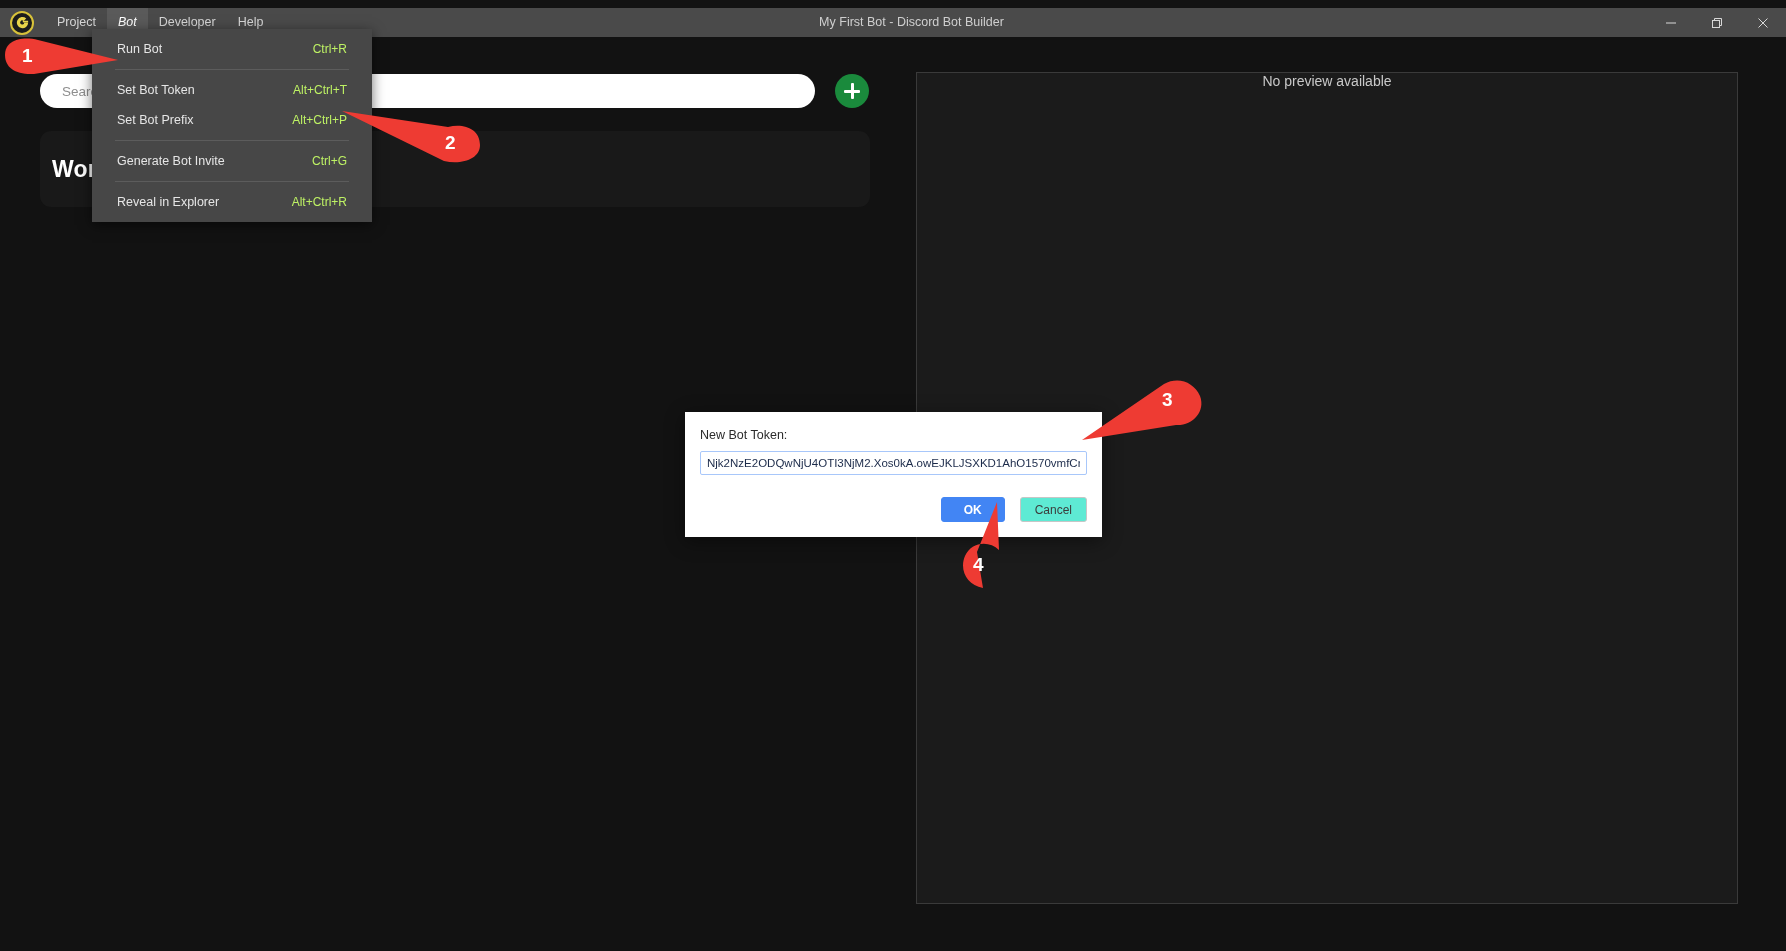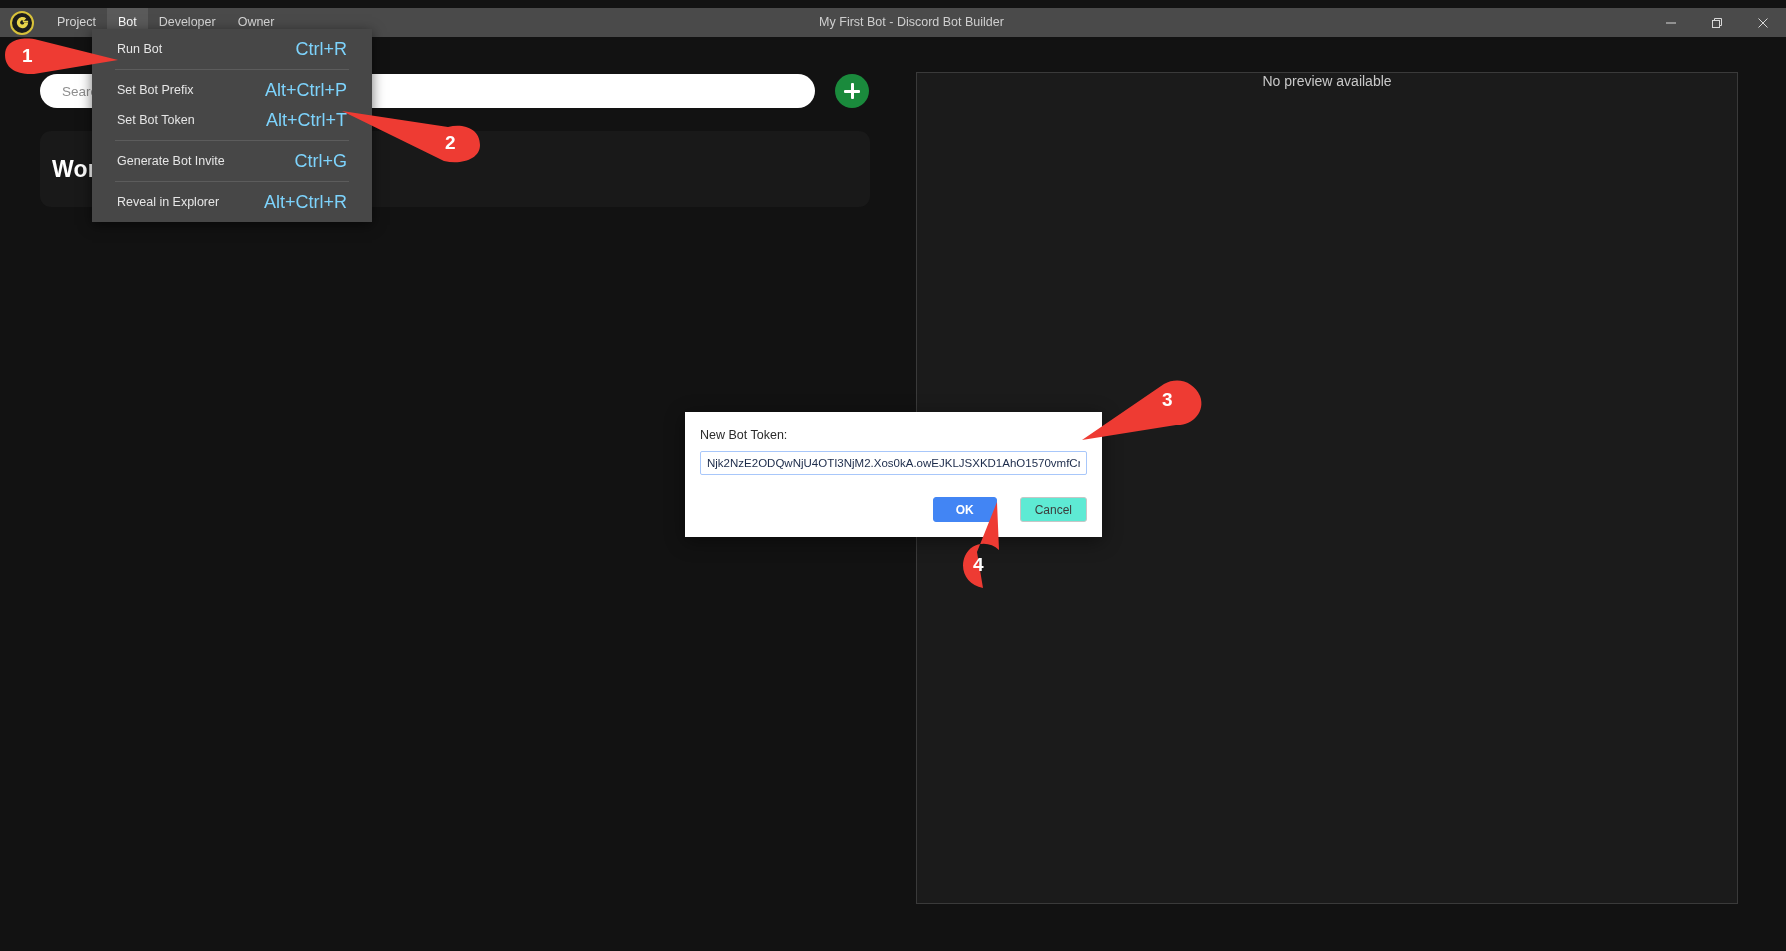--- a/index.html
+++ b/index.html
@@ -34,21 +34,21 @@
   .menubar { display: flex; align-items: center; height: 29px; }
   .menu-top {
     font-size: 12.5px;
     color: #d6d6d6;
     padding: 0 11px;
     height: 29px;
     line-height: 29px;
     cursor: default;
     white-space: nowrap;
   }
-  .menu-top.active { background: #5a5a5a; color: #ffffff; }
+  .menu-top.active { background: #5a5a5a; color: #ffffff; font-style: italic; }
   .title-text {
     position: absolute;
     left: 0; right: 0;
     text-align: center;
     font-size: 12.5px;
     color: #cfcfcf;
     line-height: 29px;
     pointer-events: none;
     margin-left: 37px;
   }
@@ -73,21 +73,21 @@
     padding: 5px 11px;
     z-index: 40;
   }
   .mi {
     display: flex; align-items: center; justify-content: space-between;
     height: 30px;
     padding: 0 14px 0 14px;
     cursor: default;
   }
   .mi-label { font-size: 12.5px; color: #e6e6e6; white-space: nowrap; }
-  .mi-key { font-size: 18px; color: #7dd3fc; white-space: nowrap; }
+  .mi-key { font-size: 12px; color: #bef264; white-space: nowrap; }
   .mi-sep { height: 1px; background: #5c5c5c; margin: 5px 12px; }
 
   
   .search-row {
     position: absolute; left: 40px; top: 74px;
     display: flex; align-items: center; gap: 20px;
   }
   .search-input {
     width: 775px; height: 34px;
     border-radius: 17px;
@@ -152,21 +152,21 @@
     border: 1px solid #a8c7fa;
     border-radius: 2px;
     padding: 0 6px;
     font-size: 11.5px;
     color: #1c2b4a;
     font-family: "Liberation Sans", sans-serif;
     outline: none;
     background: #fff;
   }
   .dialog-btns {
-    display: flex; justify-content: flex-end; gap: 23px;
+    display: flex; justify-content: flex-end; gap: 15px;
     margin-top: 22px;
   }
   .btn {
     min-width: 64px; height: 25px;
     border-radius: 3px;
     font-size: 12px;
     font-family: "Liberation Sans", sans-serif;
     cursor: pointer;
     padding: 0 14px;
   }
@@ -200,21 +200,21 @@
       <svg width="15" height="15" viewBox="0 0 24 24" aria-hidden="true">
         <path d="M18 5.5A9 9 0 1 0 21 12h-6.2a3.2 3.2 0 1 1-1.1-2.4z" fill="#e8d44a"></path>
         <rect x="12.5" y="9.2" width="8.5" height="2.6" fill="#e8d44a"></rect>
       </svg>
     </div>
 
     <div class="menubar">
       <div class="menu-top">Project</div>
       <div class="menu-top active">Bot</div>
       <div class="menu-top">Developer</div>
-      <div class="menu-top">Owner</div>
+      <div class="menu-top">Help</div>
     </div>
 
     <div class="title-text">My First Bot - Discord Bot Builder</div>
 
     <div class="winbtns">
       <div class="winbtn">
         <svg width="12" height="12" viewBox="0 0 12 12">
             <line x1="1" y1="6" x2="11" y2="6" stroke="currentColor" stroke-width="1"></line>
           </svg>
       </div>
@@ -249,26 +249,26 @@
   <div class="dropdown">
 
     <div class="mi">
       <span class="mi-label">Run Bot</span>
       <span class="mi-key">Ctrl+R</span>
     </div>
 
     <div class="mi-sep"></div>
 
     <div class="mi">
+      <span class="mi-label">Set Bot Token</span>
+      <span class="mi-key">Alt+Ctrl+T</span>
+    </div>
+    <div class="mi">
       <span class="mi-label">Set Bot Prefix</span>
       <span class="mi-key">Alt+Ctrl+P</span>
-    </div>
-    <div class="mi">
-      <span class="mi-label">Set Bot Token</span>
-      <span class="mi-key">Alt+Ctrl+T</span>
     </div>
 
     <div class="mi-sep"></div>
 
     <div class="mi">
       <span class="mi-label">Generate Bot Invite</span>
       <span class="mi-key">Ctrl+G</span>
     </div>
 
     <div class="mi-sep"></div>

